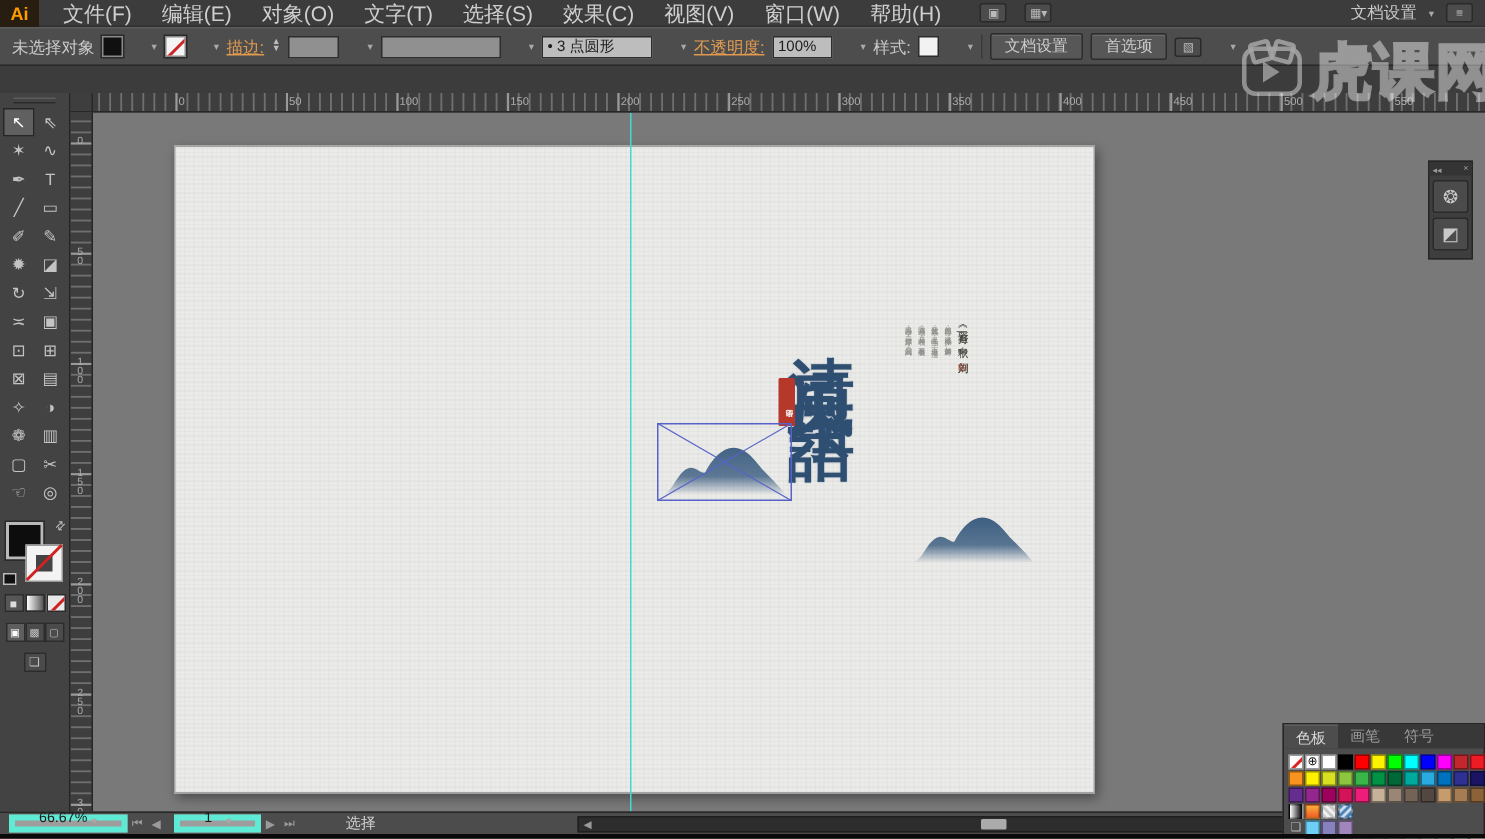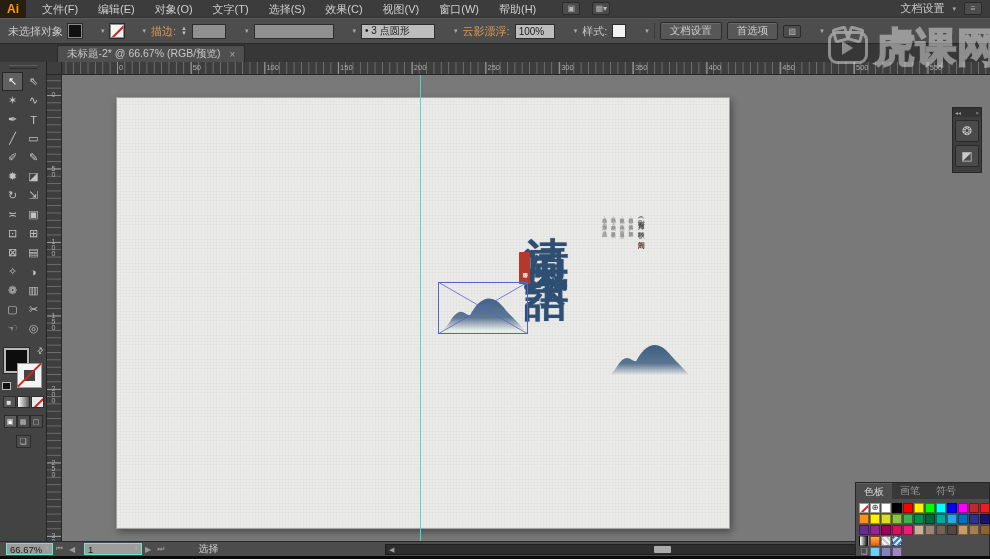--- a/index.html
+++ b/index.html
@@ -3,30 +3,30 @@
 <meta charset="utf-8">
 <style>
   *{box-sizing:border-box;margin:0;padding:0}
   html,body{width:990px;height:559px;overflow:hidden;background:#333;font-family:"Liberation Sans",sans-serif;-webkit-font-smoothing:antialiased}
   #app{position:absolute;left:0;top:0;width:990px;height:559px;background:#3c3c3c;overflow:hidden}
 
   
   .menubar{position:absolute;left:0;top:0;width:990px;height:18px;background:#3c3c3c;border-bottom:1px solid #313131;display:flex;align-items:center;color:#cfcfcf;z-index:60}
   .ai-logo{width:26px;height:18px;background:#271d10;color:#ff9c00;font-weight:bold;font-size:12px;display:flex;align-items:center;justify-content:center;margin-right:6px}
   #menu-items{display:flex;align-items:center;height:18px}
-  .menu-item{padding:0 10px;font-size:11px;line-height:18px;white-space:nowrap}
+  .menu-item{padding:0 10px;font-size:14px;line-height:18px;white-space:nowrap}
   .mb-icons{display:flex;gap:12px;margin-left:16px;align-items:center}
   .mb-icon{width:18px;height:13px;background:#4c4c4c;border:1px solid #2a2a2a;color:#b9b9b9;font-size:8px;display:flex;align-items:center;justify-content:center;border-radius:2px}
   .mb-right{margin-left:auto;display:flex;align-items:center;gap:8px;padding-right:8px;font-size:11px;color:#c9c9c9}
   .dd{font-size:7px;color:#a9a9a9}
 
   
   .controlbar{position:absolute;left:0;top:18px;width:990px;height:26px;background:#4d4d4d;border-top:1px solid #5c5c5c;border-bottom:1px solid #272727;display:flex;align-items:center;gap:5px;padding:0 8px;color:#c9c9c9;z-index:55}
   .cb-label{font-size:11px;white-space:nowrap}
-  .link{color:var(--accent);font-size:11px;white-space:nowrap}
+  .link{color:var(--accent);text-decoration:underline;font-size:11px;white-space:nowrap}
   .well{display:flex;align-items:center;gap:19px}
   .fill-well{width:14px;height:14px;background:#101010;border:1px solid #8a8a8a;outline:1px solid #2b2b2b}
   .stroke-well{width:14px;height:14px;background:#f4f4f4;border:1px solid #8a8a8a;outline:1px solid #2b2b2b;position:relative;overflow:hidden}
   .stroke-well::after{content:"";position:absolute;left:-3px;top:5px;width:22px;height:2px;background:#cf2222;transform:rotate(-45deg)}
   .stepper{display:flex;flex-direction:column;color:#bdbdbd;font-size:6px;line-height:5px;text-align:center}
   .field{height:15px;background:#909090;border:1px solid #2d2d2d;color:#1c1c1c;font-size:10px;display:flex;align-items:center;padding:0 3px;white-space:nowrap}
   .field.light{background:#bdbdbd}
   .fw34{width:34px}.fw80{width:80px}.fw74{width:74px}.fw40{width:40px}
   .style-sw{width:14px;height:14px;background:#f2f2f2;border:1px solid #2b2b2b}
   .btn{height:18px;background:#575757;border:1px solid #2c2c2c;border-radius:2px;color:#cccccc;font-size:10.5px;display:flex;align-items:center;padding:0 9px;white-space:nowrap;box-shadow:inset 0 1px 0 #6a6a6a}
@@ -117,21 +117,21 @@
   .watermark{position:absolute;right:-8px;top:20px;display:flex;align-items:center;gap:7px;z-index:80;opacity:.5;pointer-events:none}
   .wm-logo{width:40px;height:33px;border:3px solid rgba(255,255,255,.85);border-radius:9px;position:relative}
   .wm-logo::before,.wm-logo::after{content:"";position:absolute;top:-7px;width:9px;height:9px;border:3px solid rgba(255,255,255,.85);border-radius:3px;background:transparent}
   .wm-logo::before{left:2px;transform:rotate(-15deg)}
   .wm-logo::after{right:2px;transform:rotate(15deg)}
   .wm-play{position:absolute;left:11px;top:7px;width:0;height:0;border-left:11px solid rgba(255,255,255,.85);border-top:7px solid transparent;border-bottom:7px solid transparent}
   .wm-text{font-size:40px;font-weight:bold;letter-spacing:1px;color:rgba(255,255,255,.12);-webkit-text-stroke:2px rgba(255,255,255,.85);white-space:nowrap}
 
   
   .statusbar{position:absolute;left:0;top:541px;width:990px;height:15px;background:#4c4c4c;border-top:1px solid #292929;display:flex;align-items:center;color:#c9c9c9;z-index:60}
-  .sb-field{background:#9d9d9d;color:#1b1b1b;height:12px;font-size:9.5px;display:flex;align-items:flex-start;gap:3px;padding:0 3px;border:1px solid #5eead4;margin-left:6px;white-space:nowrap}
+  .sb-field{background:#9d9d9d;color:#1b1b1b;height:12px;font-size:9.5px;display:flex;align-items:flex-end;gap:3px;padding:0 16px;border:4px solid #5eead4;margin-left:6px;white-space:nowrap}
   .sb-nav{color:#9a9a9a;font-size:8px;margin:0 3px;white-space:nowrap}
   .sb-tool{font-size:10px;color:#cfcfcf;margin-left:31px;white-space:nowrap}
   .scrolltrack{position:absolute;left:385px;top:2px;width:603px;height:11px;background:#2d2d2d;border:1px solid #1f1f1f}
   .scroll-arrow{position:absolute;top:1px;color:#9a9a9a;font-size:7px}
   .scrollthumb{position:absolute;left:268px;top:1px;width:17px;height:7px;background:#ababab;border-radius:1px}
   .blackbar{position:absolute;left:0;top:556px;width:990px;height:3px;background:#0a0a0a;z-index:90}
   svg{display:block}
 </style>
 </head>
 <body>
@@ -182,45 +182,39 @@
         <span class="dd">▾</span>
       </span>
     <span class="well">
         <span class="field fw80"></span>
         <span class="dd">▾</span>
       </span>
     <span class="well">
         <span class="field light fw74">• 3 点圆形</span>
         <span class="dd">▾</span>
       </span>
-    <span class="link">云影漂浮:</span>
+    <span class="link">不透明度:</span>
     <span class="well">
         <span class="field light fw40">100%</span>
         <span class="dd">▾</span>
       </span>
     <span class="cb-label">样式:</span>
     <span class="well">
         <span class="style-sw"></span>
         <span class="dd">▾</span>
       </span>
     <span class="vsep"></span>
     <button class="btn">文档设置</button>
     <button class="btn">首选项</button>
     <span class="well">
         <span class="mb-icon">▧</span>
         <span class="dd">▾</span>
       </span>
   </div>
 
-  <div class="tabbar">
-    <div class="doctab">
-      <span>未标题-2* @ 66.67% (RGB/预览)</span>
-      <span class="tab-close">×</span>
-    </div>
-  </div>
 
   <div class="main">
 
     <div class="toolbar">
       <div class="tb-grip"></div>
       <div id="tool-grid">
           <div class="tool active">↖</div>
           <div class="tool">⇖</div>
           <div class="tool">✶</div>
           <div class="tool">∿</div>

